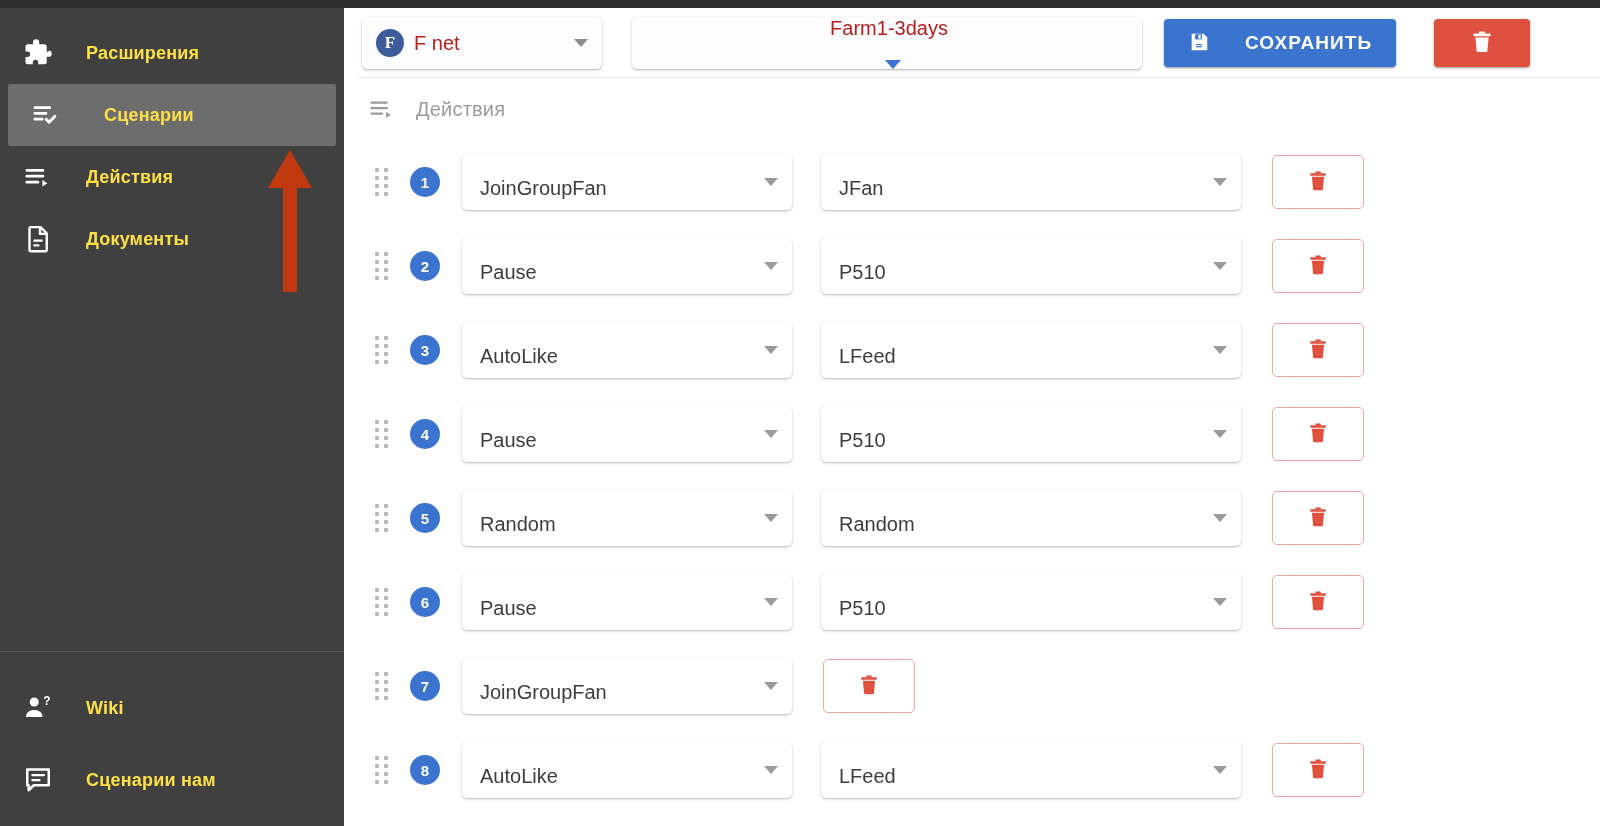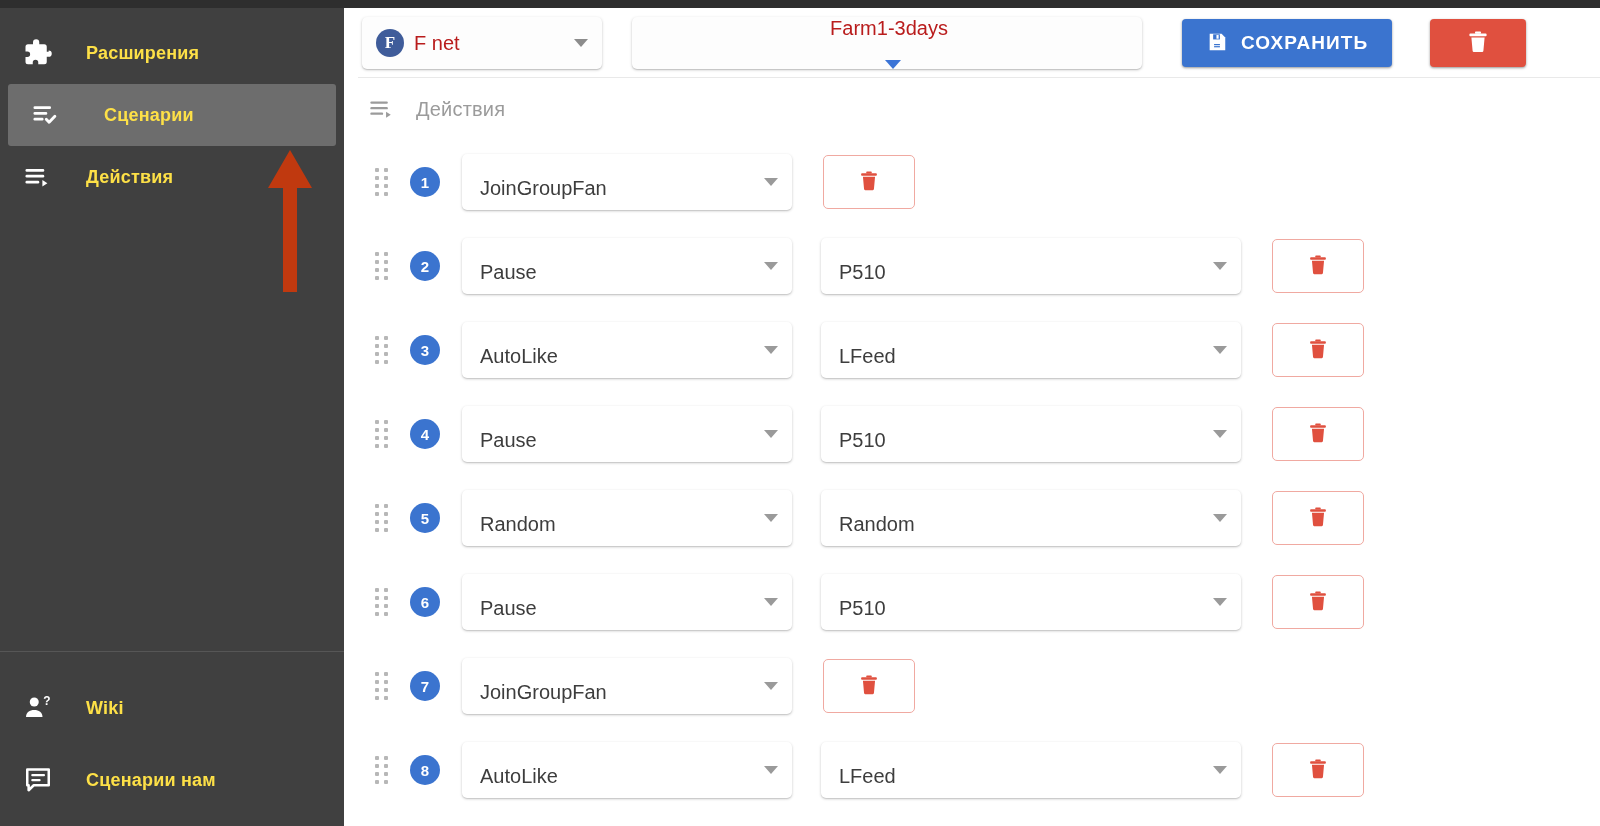--- a/index.html
+++ b/index.html
@@ -172,32 +172,33 @@
   .caret-blue {
     width: 0; height: 0;
     border-left: 8px solid transparent;
     border-right: 8px solid transparent;
     border-top: 9px solid #3b74d6;
     flex: 0 0 auto;
     margin-left: 8px;
   }
 
   .btn-save {
-    margin-left: 40px;
+    margin-left: 22px;
     height: 48px;
     background: #3b74cf;
     color: #ffffff;
     border: none;
     border-radius: 4px;
     display: flex;
     align-items: center;
     padding: 0 24px;
     cursor: pointer;
     box-shadow: 0 1px 3px rgba(0,0,0,.28), 0 1px 2px rgba(0,0,0,.16);
     font-family: "Liberation Sans", sans-serif;
+    gap: 22px;
   }
   .btn-save .label {
     font-size: 19px;
     font-weight: 700;
     letter-spacing: 1.1px;
     margin-left: 13px;
     white-space: nowrap;
   }
   .btn-delete-top {
     margin-left: 38px;
@@ -357,20 +358,31 @@
               <rect x="2" y="5.5" width="15" height="2.2" rx="1"></rect>
               <rect x="2" y="10.2" width="15" height="2.2" rx="1"></rect>
               <rect x="2" y="14.9" width="11" height="2.2" rx="1"></rect>
               <path d="M15.5 14.3l4 2.6-4 2.6z"></path>
             </g>
           </svg>
         </span>
         <span class="nav-label">Действия</span>
       </div>
 
+      <div class="nav-item">
+        <span class="nav-icon">
+          <svg width="30" height="30" viewBox="0 0 24 24">
+            <path d="M6 2.5h8l5 5V21a.8.8 0 0 1-.8.8H6a.8.8 0 0 1-.8-.8V3.3A.8.8 0 0 1 6 2.5z" fill="none" stroke="#ffffff" stroke-width="1.9" stroke-linejoin="round"></path>
+            <path d="M13.6 2.8v5.1h5.1" fill="none" stroke="#ffffff" stroke-width="1.9" stroke-linejoin="round"></path>
+            <rect x="8.2" y="12.4" width="7.6" height="1.8" rx=".8" fill="#ffffff"></rect>
+            <rect x="8.2" y="16.1" width="5" height="1.8" rx=".8" fill="#ffffff"></rect>
+          </svg>
+        </span>
+        <span class="nav-label">Документы</span>
+      </div>
 
     </div>
 
     <div class="sidebar-spacer"></div>
     <div class="sidebar-divider"></div>
 
     <div class="nav-group-bottom">
 
       <div class="nav-item">
         <span class="nav-icon">
@@ -468,20 +480,24 @@
               <i></i>
               <i></i>
               <i></i>
             </span>
     </span>
     <span class="row-index">1</span>
     <div class="row-select action-name">
       <span class="row-select-text">JoinGroupFan</span>
       <span class="caret-sm"></span>
     </div>
+    <div class="row-select action-param">
+      <span class="row-select-text">JFan</span>
+      <span class="caret-sm"></span>
+    </div>
     <button class="btn-row-delete">
       <span>
         <svg width="22" height="22" viewBox="0 0 24 24" fill="#e0503f">
           <rect x="3.4" y="3.6" width="17.2" height="2.6" rx="1"></rect>
           <rect x="9" y="1.6" width="6" height="2.2" rx=".8"></rect>
           <path d="M5.4 7.4h13.2l-1.2 13.4a1.3 1.3 0 0 1-1.3 1.2H7.9a1.3 1.3 0 0 1-1.3-1.2z"></path>
         </svg>
       </span>
     </button>
   </div>

